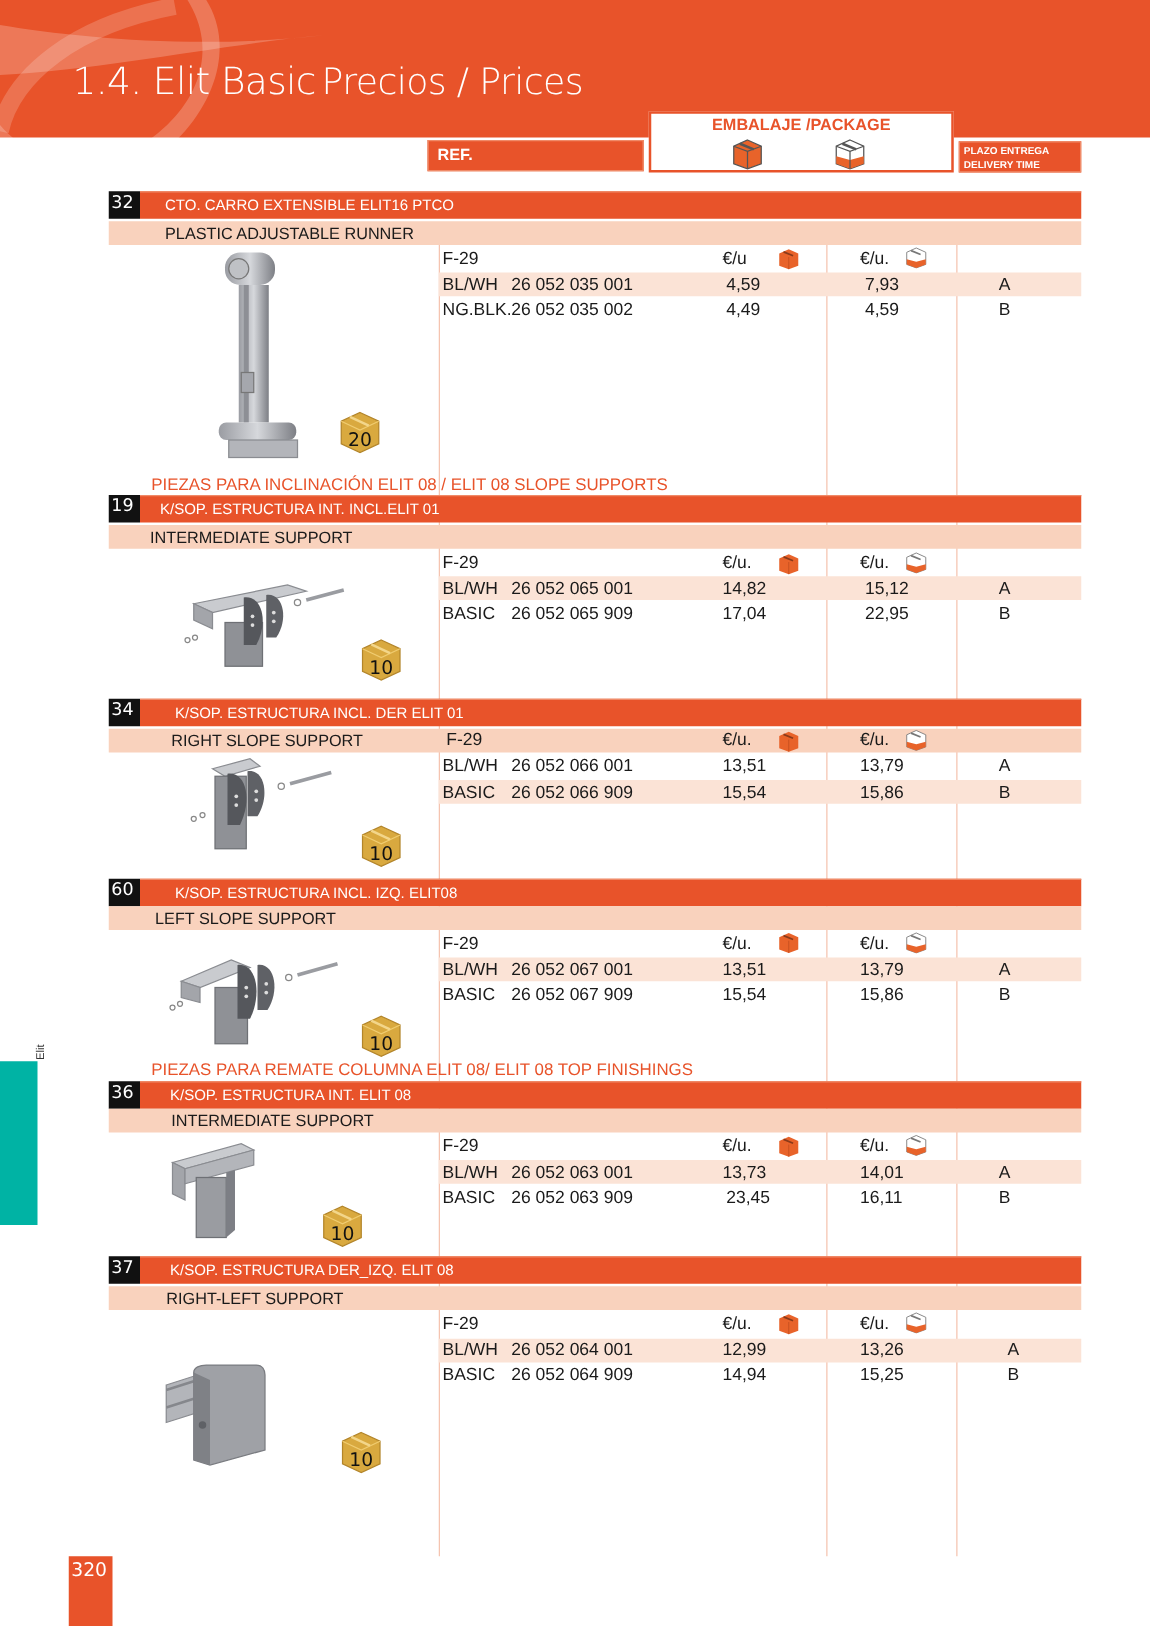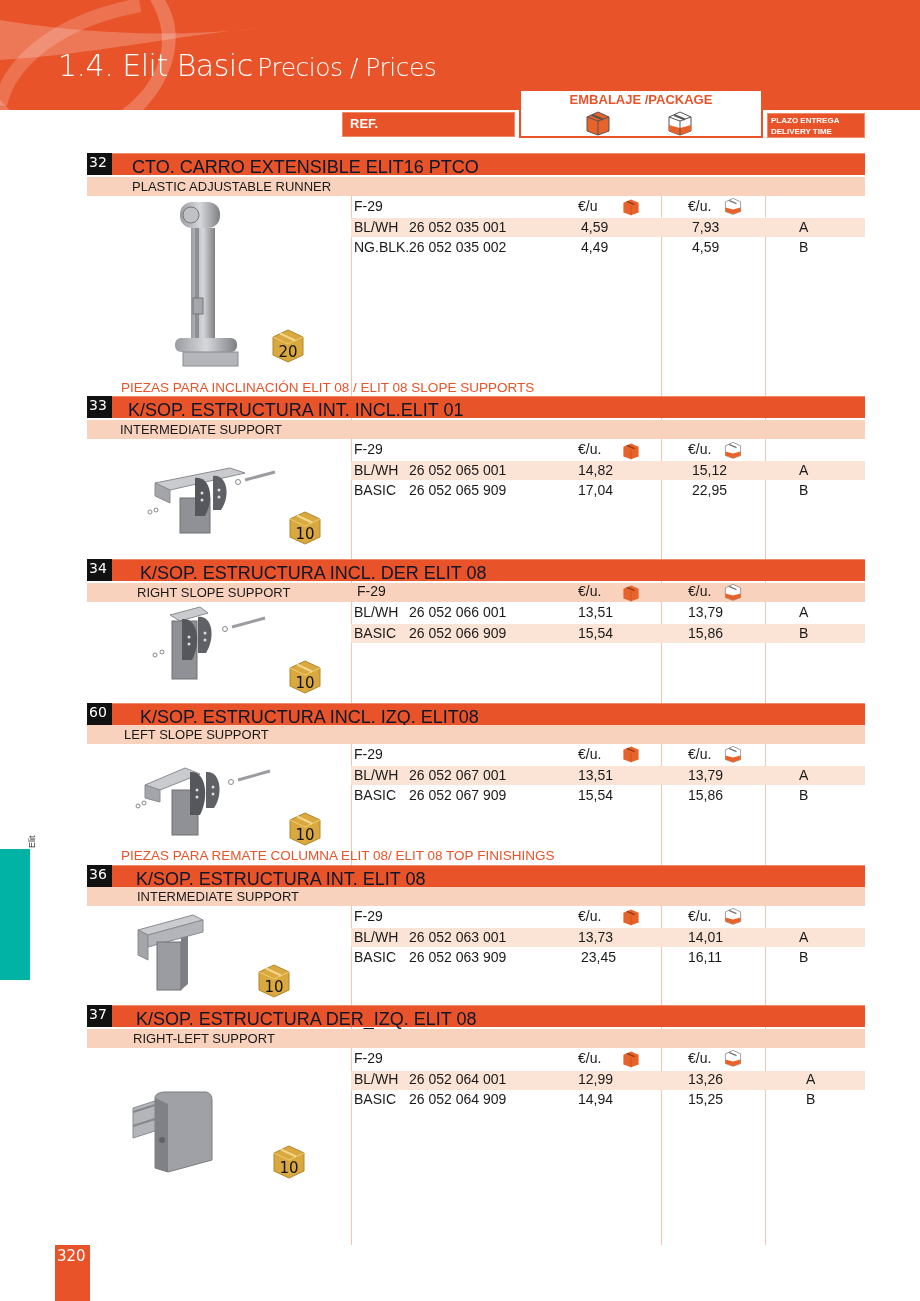--- a/index.html
+++ b/index.html
@@ -3,35 +3,35 @@
 <meta charset="utf-8">
 <style>
   * { box-sizing: border-box; margin: 0; padding: 0; }
   html, body { width: 920px; height: 1301px; background: #ffffff; overflow: hidden; }
   body { position: relative; font-family: "Liberation Sans", sans-serif; color: #1a1a1a; }
 
   .header-band { position: absolute; left: 0; top: 0; width: 920px; height: 110px; background: #e8532a; }
   .swoosh { position: absolute; left: 0; top: 0; width: 300px; height: 170px; pointer-events: none; }
   .page-title { position: absolute; left: 58px; top: 48px; color: #fff; white-space: nowrap; font-family: "DejaVu Sans", sans-serif; font-weight: 300; letter-spacing: -0.5px; }
   .page-title .big { font-size: 30px; }
-  .page-title .small { font-size: 25px; }
+  .page-title .small { font-size: 29px; }
 
   .ref-box { position: absolute; left: 342px; top: 112px; width: 173px; height: 25px; background: #e8532a; border: 1px solid #f08a68; color: #fff; font-size: 13px; font-weight: bold; padding: 3px 0 0 7px; font-family: "Liberation Sans Narrow", "Liberation Sans", sans-serif; }
   .pkg-box { position: absolute; left: 519px; top: 89px; width: 244px; height: 49px; background: #fff; border: 2px solid #e8532a; }
   .pkg-label { position: absolute; left: 0; top: 1px; width: 100%; text-align: center; color: #e8532a; font-weight: bold; font-size: 13px; }
   .pkg-icon { position: absolute; top: 19px; width: 26px; height: 26px; }
   .delivery-box { position: absolute; left: 767px; top: 113px; width: 98px; height: 25px; background: #e8532a; border: 1px solid #f08a68; color: #fff; font-size: 8px; font-weight: bold; line-height: 11px; padding: 1px 0 0 3px; }
 
   .col-line { position: absolute; width: 1px; background: #f5c4b0; }
 
   .section-caption { position: absolute; left: 121px; color: #e8532a; font-size: 13.5px; white-space: nowrap; }
 
   .item-num { position: absolute; left: 87px; width: 25px; height: 22px; background: #111; color: #fff; font-size: 14px; padding: 1px 0 0 2px; font-family: "DejaVu Sans", sans-serif; }
   .item-bar { position: absolute; left: 112px; width: 753px; height: 22px; background: #e8532a; border-top: 1px solid #f08a68; }
-  .item-title { position: absolute; color: #0f172a; font-size: 18px; white-space: nowrap; top: 3px; }
+  .item-title { position: absolute; color: #ffffff; font-size: 12px; white-space: nowrap; top: 3px; }
   .sub-bar { position: absolute; left: 87px; width: 778px; height: 19px; background: #f9d2bd; text-decoration: underline; }
   .sub-text { position: absolute; font-size: 13px; top: 2px; white-space: nowrap; }
 
   .row-hl { position: absolute; left: 351px; width: 514px; height: 19px; background: #fbe3d6; }
   .cell { position: absolute; font-size: 14px; white-space: nowrap; color: #1a1a1a; }
   .mini-box { position: absolute; width: 18px; height: 18px; }
 
   .qty-badge { position: absolute; width: 32px; height: 34px; }
   .qty-badge svg { position: absolute; left: 0; top: 0; }
   .qty-num { position: absolute; left: 0; top: 14px; width: 32px; text-align: center; font-size: 15px; color: #111; font-family: "DejaVu Sans", sans-serif; }
@@ -141,21 +141,21 @@
         <path d="M1 8 L16 15 L31 8" fill="none" stroke="#f0cc70"></path>
         <path d="M8 4.5 L23 11.5" stroke="#f3d68a" stroke-width="2"></path>
       </svg>
     <div class="qty-num">20</div>
   </div>
 </div>
 
 <div class="section-caption" style="top:380px">PIEZAS PARA INCLINACIÓN ELIT 08 / ELIT 08 SLOPE SUPPORTS</div>
 
 <div>
-  <div class="item-num" style="top:396px">33</div>
+  <div class="item-num" style="top:396px">19</div>
   <div class="item-bar" style="top:396px">
     <span class="item-title" style="left:16px">K/SOP. ESTRUCTURA INT. INCL.ELIT 01</span>
   </div>
   <div class="sub-bar" style="top:420px">
     <span class="sub-text" style="left:33px">INTERMEDIATE SUPPORT</span>
   </div>
   <span class="cell" style="left:354px; top:441px">F-29</span>
   <span class="cell" style="left:578px; top:441px">€/u.</span>
   <svg class="mini-box" style="left:622px; top:442px" viewBox="0 0 26 26">
       <path d="M13 2 L24 7 L24 21 L13 25 L2 21 L2 7 Z" fill="#e8632a"></path>
@@ -203,21 +203,21 @@
         <path d="M1 8 L16 15 L31 8" fill="none" stroke="#f0cc70"></path>
         <path d="M8 4.5 L23 11.5" stroke="#f3d68a" stroke-width="2"></path>
       </svg>
     <div class="qty-num">10</div>
   </div>
 </div>
 
 <div>
   <div class="item-num" style="top:559px">34</div>
   <div class="item-bar" style="top:559px">
-    <span class="item-title" style="left:28px">K/SOP. ESTRUCTURA INCL. DER ELIT 08</span>
+    <span class="item-title" style="left:28px">K/SOP. ESTRUCTURA INCL. DER ELIT 01</span>
   </div>
   <div class="sub-bar" style="top:583px">
     <span class="sub-text" style="left:50px">RIGHT SLOPE SUPPORT</span>
   </div>
   <span class="cell" style="left:357px; top:583px">F-29</span>
   <span class="cell" style="left:578px; top:583px">€/u.</span>
   <svg class="mini-box" style="left:622px; top:584px" viewBox="0 0 26 26">
       <path d="M13 2 L24 7 L24 21 L13 25 L2 21 L2 7 Z" fill="#e8632a"></path>
       <path d="M7 5 L18 9.5" stroke="#8a3a1a" stroke-width="2"></path>
       <path d="M13 11 L13 25" stroke="#c44e1f"></path>

